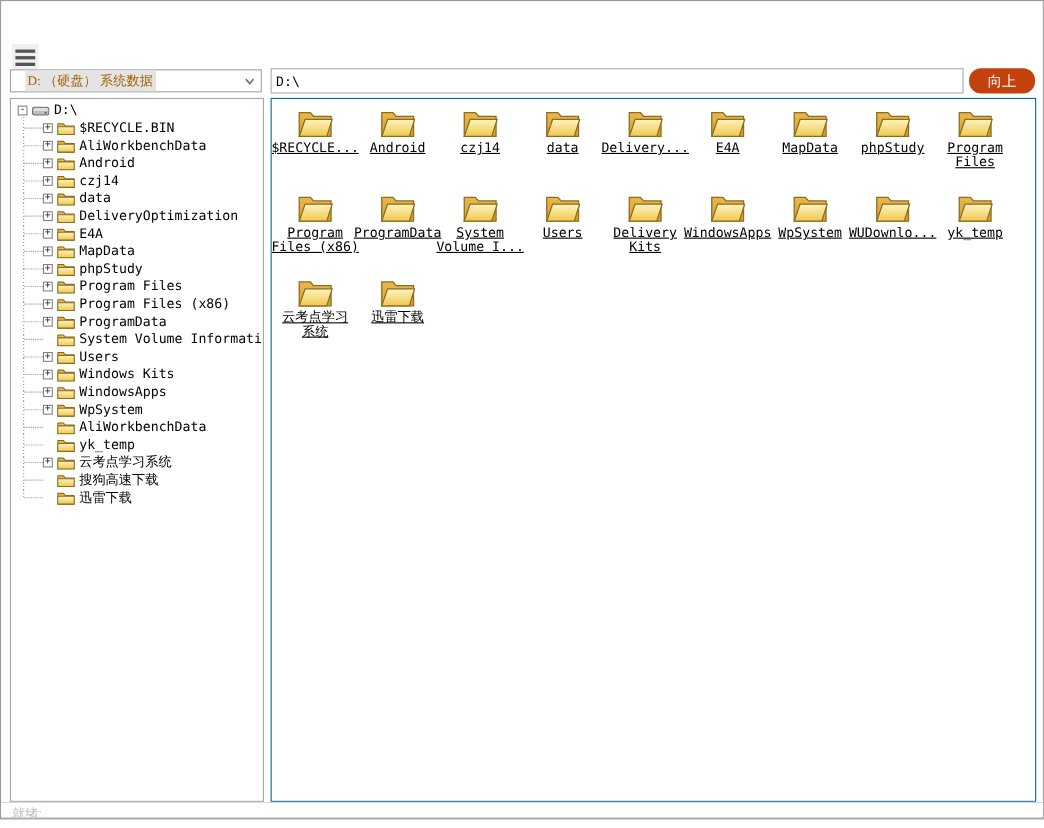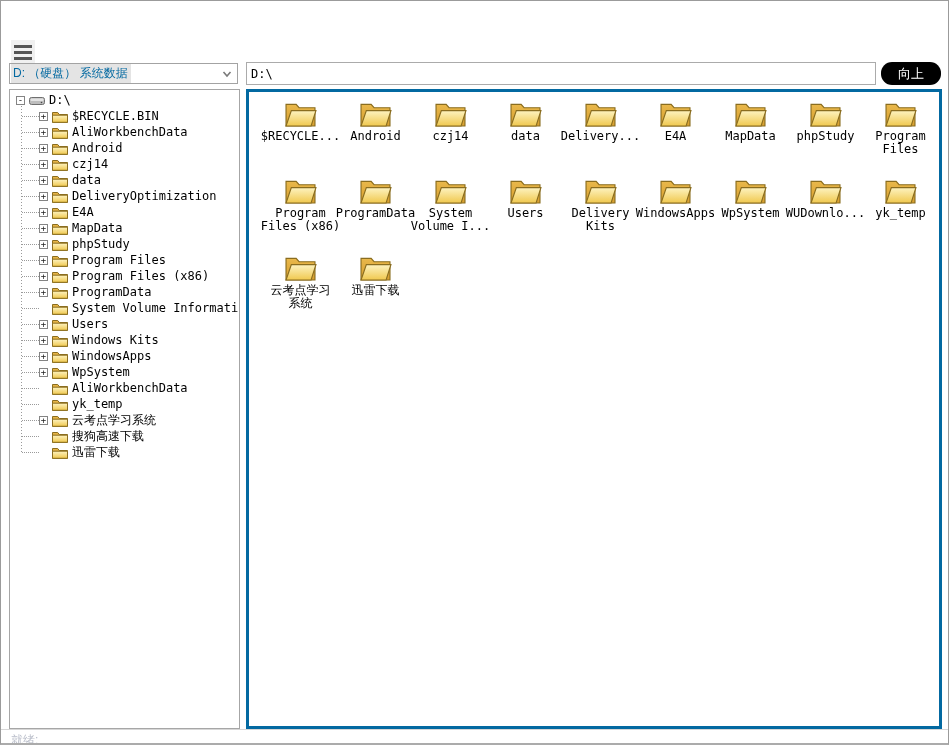--- a/index.html
+++ b/index.html
@@ -13,38 +13,38 @@
   .win-controls { position:absolute; right:0; top:0; height:32px; display:flex; }
   .win-btn { width:46px; height:32px; display:flex; align-items:center; justify-content:center; font-size:14px; color:#222; cursor:default; background:transparent; border:0; font-family:"DejaVu Sans", sans-serif; }
   .win-btn.min { font-size:15px; }
   .win-btn.max { font-size:13px; }
   .win-btn.close { font-size:14px; }
 
   
   .menu-btn { position:absolute; left:10px; top:39px; width:24px; height:24px; background:#f0f0f0; border:0; display:flex; flex-direction:column; justify-content:center; gap:3px; padding:0 3px; }
   .menu-btn .bar { height:3px; background:#555; width:100%; }
   .drive-combo { position:absolute; left:8px; top:62px; width:229px; height:21px; background:#ffffff; border:1px solid #a3a3a3; display:flex; align-items:center; }
-  .drive-combo .combo-text { background:#e4e4e4; font-family:Liberation Sans, sans-serif; font-size:12px; color:#0369a1; padding:1px 3px 1px 2px; margin-left:1px; white-space:nowrap; }
+  .drive-combo .combo-text { background:#e4e4e4; font-family:Liberation Serif, serif; font-size:12px; color:#a16207; padding:1px 3px 1px 2px; margin-left:13px; white-space:nowrap; }
   .drive-combo .chev { position:absolute; right:4px; top:4px; }
   .address-input { position:absolute; left:245px; top:61px; width:630px; height:23px; border:1px solid #ababab; font-family:"DejaVu Sans Mono", monospace; font-size:12px; padding:2px 4px; color:#000; background:#fff; }
-  .up-btn { position:absolute; left:880px; top:61px; width:60px; height:23px; background:#000000; color:#ffffff; border:0; border-radius:11px; font-size:13px; line-height:23px; text-align:center; }
+  .up-btn { position:absolute; left:880px; top:61px; width:60px; height:23px; background:#c2410c; color:#ffffff; border:0; border-radius:11px; font-size:13px; line-height:23px; text-align:center; }
 
   
   .tree-panel { position:absolute; left:8px; top:88px; width:231px; height:640px; background:#ffffff; border:1px solid #a6a6a6; overflow:hidden; padding-top:2px; }
   .tree-vline { position:absolute; left:11px; top:16px; width:1px; height:346px;
      background:repeating-linear-gradient(to bottom, #9a9a9a 0 1px, transparent 1px 3px); }
   .tree-root { display:flex; align-items:center; height:16px; padding-left:6px; }
   .tree-row { position:relative; display:flex; align-items:center; height:16px; padding-left:29px; }
   .tree-row::before { content:""; position:absolute; left:12px; top:8px; width:17px; border-top:1px dotted #9a9a9a; }
   .expander { flex:0 0 auto; width:9px; height:9px; border:1px solid #848484; background:#fff; font-size:9px; line-height:7px; text-align:center; color:#222; font-family:"DejaVu Sans Mono", monospace; margin-right:4px; }
   .tree-icon { flex:0 0 auto; margin-right:4px; }
   .tree-label { font-family:"DejaVu Sans Mono", monospace; font-size:12px; color:#000; white-space:nowrap; }
 
   
-  .files-panel { position:absolute; left:245px; top:88px; width:696px; height:640px; background:#ffffff; border:3px solid #0369a1; overflow:hidden; padding:5px 0 0 14px; display:flex; flex-wrap:wrap; align-content:flex-start; }
+  .files-panel { position:absolute; left:245px; top:88px; width:696px; height:640px; background:#ffffff; border:1px solid #0369a1; overflow:hidden; padding:5px 0 0 2px; display:flex; flex-wrap:wrap; align-content:flex-start;text-decoration:underline; }
   .file-cell { width:75px; height:77px; display:flex; flex-direction:column; align-items:center; }
   .file-cell .big-folder { margin-top:3px; flex:0 0 auto; }
   .file-label { margin-top:3px; width:92px; text-align:center; font-family:"DejaVu Sans Mono", monospace; font-size:12px; line-height:13px; color:#000; white-space:pre-line; }
 
   
   .statusbar { position:absolute; left:0; right:0; top:728px; height:17px; border-top:1px solid #d7d7d7; background:#ffffff; }
   .status-text { position:absolute; left:10px; top:2px; font-size:12px; color:#b9bdc9; }
 
   .hidden { visibility:hidden; }
 </style>

